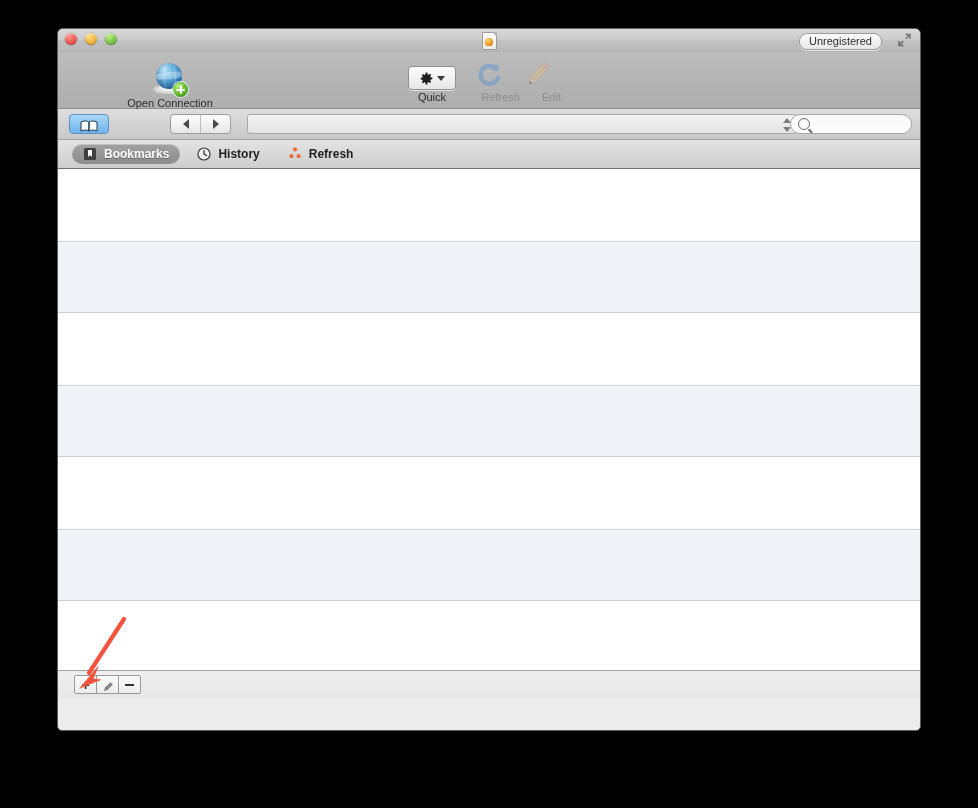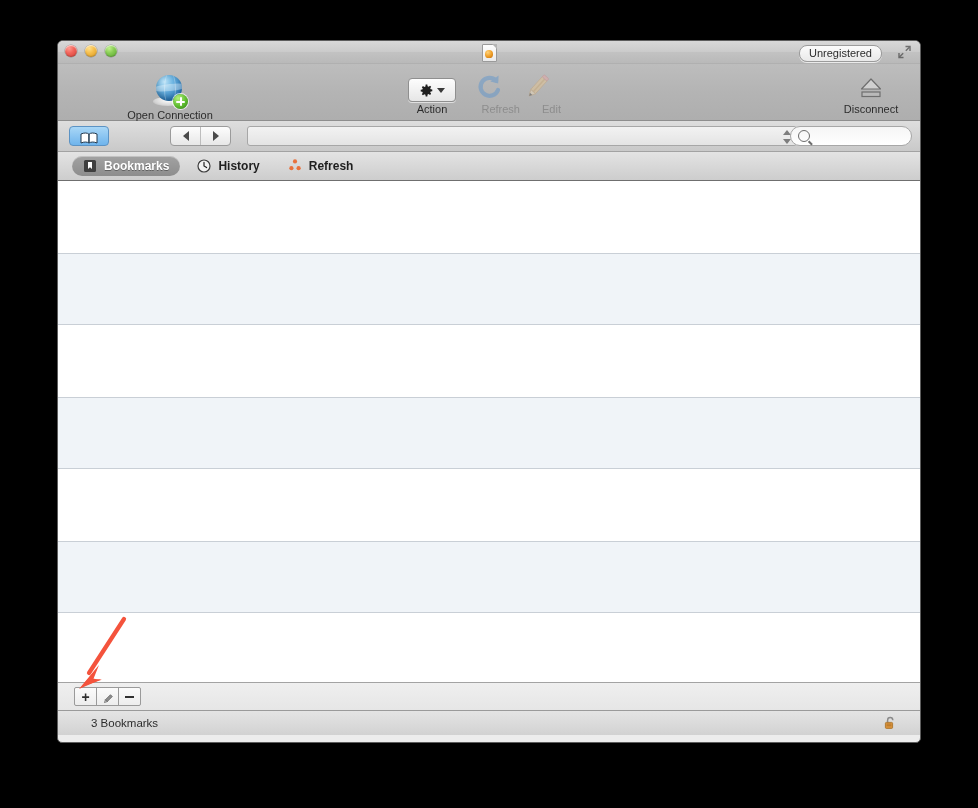--- a/index.html
+++ b/index.html
@@ -8,21 +8,21 @@
     background: #000;
     width: 978px;
     height: 808px;
     overflow: hidden;
     font-family: "Liberation Sans", sans-serif;
   }
 
   #window {
     position: absolute;
     left: 57px;
-    top: 40px;
+    top: 28px;
     width: 864px;
     height: 703px;
     border-radius: 6px 6px 5px 5px;
     overflow: hidden;
     box-shadow: 0 6px 22px rgba(0,0,0,0.75);
     background: #ededed;
     border: 1px solid #5d5d5d;
     box-sizing: border-box;
   }
 
@@ -466,21 +466,21 @@
     <div class="tb-item" style="left:343px; top:10px; width:62px;">
       <div class="action-btn glyph">
         <span class="gear">
           <svg viewBox="0 0 14 14" width="13" height="13">
             <path fill="#1e1e1e" d="M7 4.4a2.6 2.6 0 100 5.2 2.6 2.6 0 000-5.2zm0 1.5a1.1 1.1 0 110 2.2 1.1 1.1 0 010-2.2z"></path>
             <path fill="#1e1e1e" d="M6.1.6h1.8l.25 1.75 1.2.5 1.42-1.05 1.27 1.27-1.05 1.42.5 1.2 1.75.25v1.8l-1.75.25-.5 1.2 1.05 1.42-1.27 1.27-1.42-1.05-1.2.5L7.9 13.4H6.1l-.25-1.75-1.2-.5-1.42 1.05-1.27-1.27 1.05-1.42-.5-1.2L.76 8.06v-1.8l1.75-.25.5-1.2L1.96 3.39 3.23 2.12l1.42 1.05 1.2-.5z"></path>
           </svg>
         </span>
         <span class="caret-dn"></span>
       </div>
-      <span class="lbl">Action</span>
+      <span class="lbl">Quick</span>
     </div>
 
     <div class="tb-item disabled" style="left:404px; top:8px; width:58px;">
       <div class="refresh-glyph glyph">
         <svg viewBox="0 0 30 30" width="30" height="30">
           <path d="M22 18 A9 9 0 1 1 20 8.5" fill="none" stroke="#4f8fd0" stroke-width="4.2" stroke-linecap="round"></path>
           <path d="M22.6 3.5 L22.2 11.6 L14.3 9.4 Z" fill="#4f8fd0"></path>
         </svg>
       </div>
       <span class="lbl">Refresh</span>
@@ -494,29 +494,20 @@
             <rect x="14.6" y="3.5" width="1.6" height="17.5" fill="#d9ab63"></rect>
             <rect x="12" y="1" width="6.4" height="3" rx="1" fill="#f0a3a3" stroke="#c98080" stroke-width=".8"></rect>
             <path d="M12 21 L15.2 27 L18.4 21 Z" fill="#f7e2bd" stroke="#c9a067" stroke-width=".8"></path>
             <path d="M13.6 24 L15.2 27 L16.8 24 Z" fill="#3a3a3a"></path>
           </g>
         </svg>
       </div>
       <span class="lbl">Edit</span>
     </div>
 
-    <div class="tb-item" style="right:10px; top:8px; width:78px;">
-      <div class="eject-glyph glyph">
-        <svg viewBox="0 0 30 30" width="30" height="30">
-          <path d="M15 7 L24.5 17 L5.5 17 Z" fill="#d0d0d0" stroke="#6e6e6e" stroke-width="1.2" stroke-linejoin="round"></path>
-          <rect x="6" y="20" width="18" height="4.5" fill="#b9b9b9" stroke="#6e6e6e" stroke-width="1.2"></rect>
-        </svg>
-      </div>
-      <span class="lbl">Disconnect</span>
-    </div>
   </div>
 
   <div class="navbar">
     <div class="nav-btn active" style="left:11px; width:40px;">
       <span class="book-icon">
         <svg viewBox="0 0 18 12" width="18" height="12">
           <path d="M1 2 C4 .6 7.4 .8 8.8 2 L8.8 11 C7.4 9.8 4 9.6 1 11 Z" fill="#ffffff" stroke="#23394d" stroke-width="1"></path>
           <path d="M17 2 C14 .6 10.6 .8 9.2 2 L9.2 11 C10.6 9.8 14 9.6 17 11 Z" fill="#ffffff" stroke="#23394d" stroke-width="1"></path>
         </svg>
       </span>
@@ -606,31 +597,20 @@
             </g>
           </svg>
         </span>
       </div>
       <div>
         <span class="minus-g"></span>
       </div>
     </div>
   </div>
 
-  <div class="statusbar">
-    <span class="status-text">3 Bookmarks</span>
-    <span class="lock-ico">
-      <svg viewBox="0 0 16 16" width="16" height="16">
-        <path d="M5.6 7.5 V5.2 a2.6 2.6 0 015.2 0" fill="none" stroke="#8a8a8a" stroke-width="1.5"></path>
-        <rect x="3.4" y="7.4" width="7.2" height="6" rx="1" fill="#d9933c" stroke="#a66e22" stroke-width=".8"></rect>
-        <rect x="4.6" y="8.6" width="4.8" height="1" fill="#b8792b"></rect>
-        <rect x="4.6" y="10.2" width="4.8" height="1" fill="#b8792b"></rect>
-      </svg>
-    </span>
-  </div>
 </div>
 
 <svg id="annotation-arrow" viewBox="0 0 864 703">
   <g>
     <line x1="67" y1="591" x2="32" y2="645" stroke="#f4533c" stroke-width="4.2" stroke-linecap="round"></line>
     <path d="M24 659 L40 640 L33 650 L44 652 Z" fill="#f4533c"></path>
     <path d="M22 661 L42 637 L36 652 L45 651 Z" fill="#f4533c"></path>
   </g>
 </svg>
 

